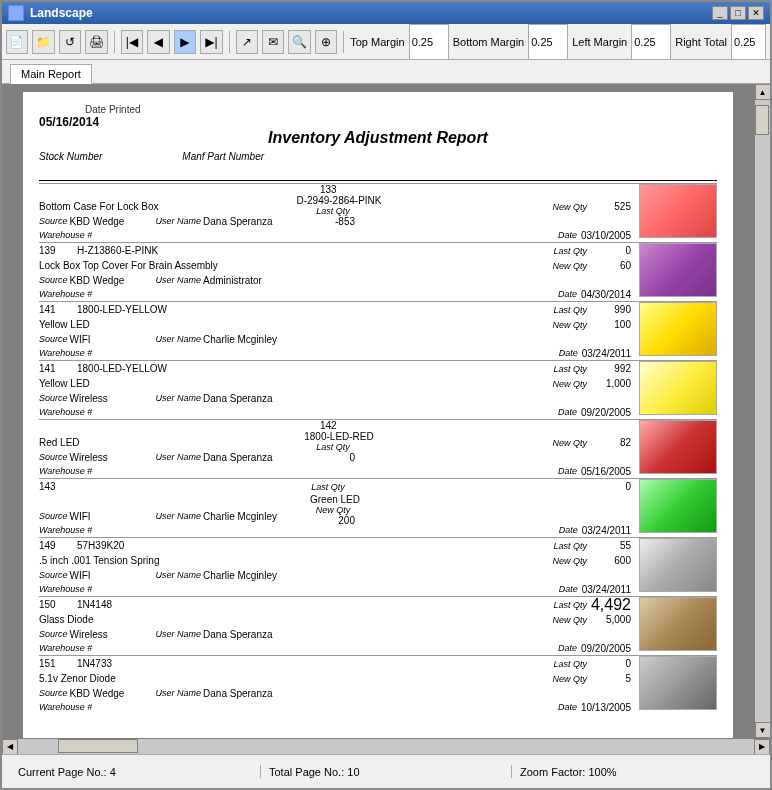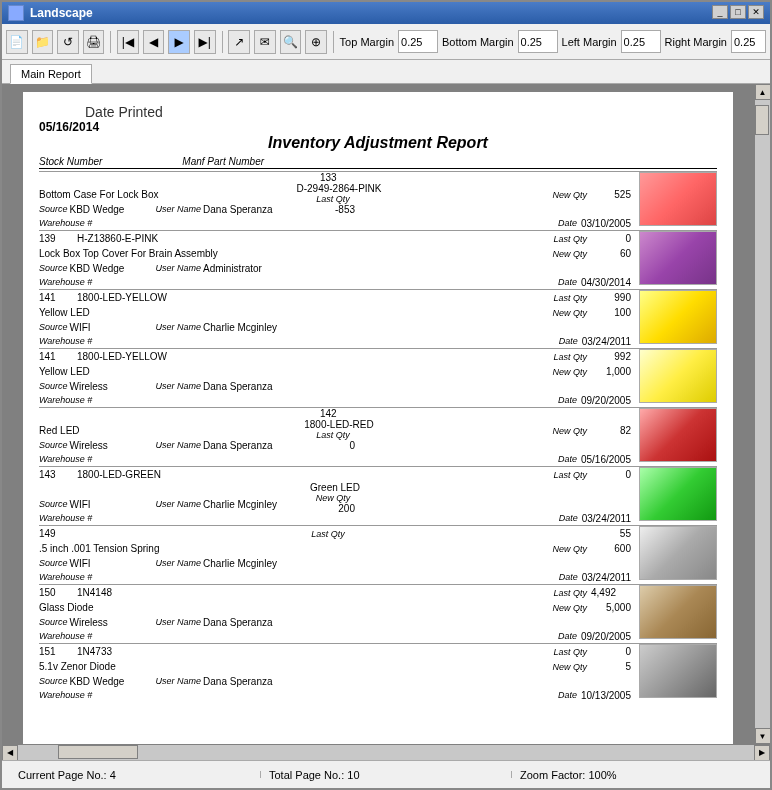--- a/index.html
+++ b/index.html
@@ -1,57 +1,57 @@
 <!DOCTYPE html>
 <html><head>
   <meta charset="utf-8">
   <style>
     * { box-sizing: border-box; margin: 0; padding: 0; }
     body { font-family: Arial, sans-serif; font-size: 11px; background: #c0c0c0; width: 772px; height: 790px; overflow: hidden; }
 
     
     .window { width: 772px; height: 790px; background: #f0f0f0; border: 2px solid #888; display: flex; flex-direction: column; }
-    .title-bar { background: linear-gradient(to bottom, #4a7cc7, #2a5ca7); color: white; padding: 3px 6px; display: flex; align-items: flex-start; justify-content: space-between; height: 22px; }
+    .title-bar { background: linear-gradient(to bottom, #4a7cc7, #2a5ca7); color: white; padding: 3px 6px; display: flex; align-items: center; justify-content: space-between; height: 22px; }
     .title-bar-left { display: flex; align-items: center; gap: 6px; font-size: 12px; font-weight: bold; }
     .title-bar-icon { width: 16px; height: 16px; background: #88aaff; border: 1px solid #6688cc; display: inline-block; }
     .title-bar-buttons { display: flex; gap: 2px; }
     .title-btn { width: 16px; height: 14px; background: #d0d0d0; border: 1px solid #888; font-size: 9px; display: flex; align-items: center; justify-content: center; cursor: pointer; color: #000; }
 
     
     .toolbar { background: #f0f0f0; border-bottom: 1px solid #aaa; padding: 2px 4px; display: flex; align-items: center; gap: 4px; height: 36px; flex-wrap: nowrap; }
     .toolbar-btn { width: 24px; height: 24px; background: #e8e8e8; border: 1px solid #aaa; display: flex; align-items: center; justify-content: center; cursor: pointer; font-size: 12px; }
     .toolbar-separator { width: 1px; height: 22px; background: #aaa; margin: 0 2px; }
     .toolbar-label { font-size: 11px; color: #000; white-space: nowrap; }
-    .toolbar-input { width: 40px; height: 23px; border: 1px solid #aaa; background: white; font-size: 11px; padding: 1px 2px; }
+    .toolbar-input { width: 40px; height: 36px; border: 1px solid #aaa; background: white; font-size: 11px; padding: 1px 2px; }
 
     
     .tab-bar { background: #f0f0f0; border-bottom: 1px solid #aaa; padding: 4px 8px 0; display: flex; }
     .tab { background: #e0e0e0; border: 1px solid #aaa; border-bottom: none; padding: 3px 10px; font-size: 11px; cursor: pointer; }
     .tab.active { background: white; border-bottom: 1px solid white; margin-bottom: -1px; }
 
     
     .content-area { flex: 1; background: #808080; display: flex; overflow: hidden; position: relative; }
     .scroll-area { flex: 1; overflow: auto; background: #808080; padding: 8px; }
 
     
     .report-page { background: white; width: 710px; min-height: 680px; margin: 0 auto; padding: 12px 16px; font-size: 10px; }
 
     .report-title { text-align: center; font-size: 16px; font-style: italic; font-weight: bold; margin-bottom: 2px; }
     .report-date { font-size: 12px; font-weight: bold; margin-bottom: 24px; }
-    .report-date-label { font-size: 14px; color: #333; padding-left: 46px; }
+    .report-date-label { font-size: 10px; color: #333; padding-left: 46px; }
     .col-header { font-style: italic; font-size: 10px; }
 
     
     .vertical-scroll { width: 16px; background: #d4d0c8; border-left: 1px solid #808080; display: flex; flex-direction: column; align-items: center; }
     .scroll-arrow { width: 16px; height: 16px; background: #d4d0c8; border: 1px solid #808080; display: flex; align-items: center; justify-content: center; cursor: pointer; font-size: 8px; }
     .scroll-track { flex: 1; background: #c8c8c8; width: 100%; position: relative; }
     .scroll-thumb { width: 14px; height: 30px; background: #d4d0c8; border: 1px solid #808080; position: absolute; top: 5px; left: 0; }
 
     
-    .status-bar { background: #f0f0f0; border-top: 1px solid #aaa; height: 28px; display: flex; align-items: center; padding: 10px 8px; gap: 0; }
+    .status-bar { background: #f0f0f0; border-top: 1px solid #aaa; height: 34px; display: flex; align-items: center; padding: 10px 8px; gap: 0; }
     .status-section { flex: 1; border-right: 1px solid #aaa; padding: 0 8px; font-size: 11px; height: 100%; display: flex; align-items: center; }
     .status-section:last-child { border-right: none; }
 
     
     .h-scroll { background: #d4d0c8; height: 16px; border-top: 1px solid #808080; display: flex; align-items: center; }
     .h-scroll-arrow { width: 16px; height: 16px; background: #d4d0c8; border: 1px solid #808080; display: flex; align-items: center; justify-content: center; font-size: 8px; cursor: pointer; }
     .h-scroll-track { flex: 1; height: 100%; background: #c8c8c8; position: relative; }
     .h-scroll-thumb { width: 80px; height: 14px; background: #d4d0c8; border: 1px solid #808080; position: absolute; left: 40px; top: 0; }
   </style>
 </head>
@@ -86,39 +86,39 @@
     <div class="toolbar-btn">✉</div>
     <div class="toolbar-btn">🔍</div>
     <div class="toolbar-btn">⊕</div>
     <div class="toolbar-separator"></div>
     <span class="toolbar-label">Top Margin</span>
     <input class="toolbar-input" type="text" value="0.25" style="">
     <span class="toolbar-label">Bottom Margin</span>
     <input class="toolbar-input" type="text" value="0.25" style="">
     <span class="toolbar-label">Left Margin</span>
     <input class="toolbar-input" type="text" value="0.25" style="">
-    <span class="toolbar-label">Right Margin</span>
+    <span class="toolbar-label">Right Total</span>
     <input class="toolbar-input" type="text" style="width: 35px;" value="0.25">
   </div>
 
   <div class="tab-bar">
     <div class="tab active">Main Report</div>
   </div>
 
   <div class="content-area">
     <div class="scroll-area">
       <div class="report-page">
 
         <div style="margin-bottom:4px;">
           <span class="report-date-label">Date Printed</span><br>
           <span class="report-date">05/16/2014</span>
           <div class="report-title">Inventory Adjustment Report</div>
         </div>
 
-        <div style="display:flex; justify-content:space-between; border-bottom:1px solid #000; margin-bottom:2px; padding-bottom:1px;">
+        <div style="display:flex; justify-content:space-between; border-bottom:1px solid #000; margin-bottom:2px; padding-bottom:18px;">
           <span class="col-header" style="font-style:italic; font-size:10px;">Stock Number</span>
           <span class="col-header" style="font-style:italic; font-size:10px; margin-left:80px;">Manf Part Number</span>
           <span style="flex:1;"></span>
         </div>
 
         <div id="report-items">
             <div style="border-top: 1px solid rgb(153, 153, 153); margin-bottom: 0px;">
     <div style="display:flex; align-items:flex-start;">
       <div style="flex:1;">
 
@@ -292,21 +292,20 @@
       <div style="margin-left:8px; width:78px; height:54px; border:1px solid #aaa; background: linear-gradient(135deg, #ffaaaa 0%, #cc3333 50%, #aa1111 100%);">
       </div>
     </div>
   </div>
             <div style="border-top: 1px solid rgb(153, 153, 153); margin-bottom: 0px;">
     <div style="display:flex; align-items:flex-start;">
       <div style="flex:1;">
 
         <div style="display:flex; align-items:center; justify-content:space-between; height:15px;">
           <span style="min-width:30px; font-size:10px;">143</span>
-          <span style="flex:1; font-size:10px; padding-left:8px;">1800-LED-GREEN</span>
           <span style="font-style:italic; font-size:9px; margin-right:4px;">Last Qty</span>
           <span style="min-width:40px; text-align:right; font-size:10px;">0</span>
         </div>
 
         <div style="display:flex; align-items:center; justify-content:flex-start; height:15px;flex-direction:column;">
           <span style="flex:1; font-size:10px; padding-left:0;">Green LED</span>
           <span style="font-style:italic; font-size:9px; margin-right:4px;">New Qty</span>
           <span style="min-width:40px; text-align:right; font-size:10px;">200</span>
         </div>
 
@@ -327,20 +326,21 @@
       <div style="margin-left:8px; width:78px; height:54px; border:1px solid #aaa; background: linear-gradient(135deg, #aaffaa 0%, #33cc33 50%, #119911 100%);">
       </div>
     </div>
   </div>
             <div style="border-top: 1px solid rgb(153, 153, 153); margin-bottom: 0px;">
     <div style="display:flex; align-items:flex-start;">
       <div style="flex:1;">
 
         <div style="display:flex; align-items:center; justify-content:space-between; height:15px;">
           <span style="min-width:30px; font-size:10px;">149</span>
+          <span style="flex:1; font-size:10px; padding-left:8px;">57H39K20</span>
           <span style="font-style:italic; font-size:9px; margin-right:4px;">Last Qty</span>
           <span style="min-width:40px; text-align:right; font-size:10px;">55</span>
         </div>
 
         <div style="display:flex; align-items:center; justify-content:space-between; height:15px;">
           <span style="flex:1; font-size:10px; padding-left:0;">.5 inch .001 Tension Spring</span>
           <span style="font-style:italic; font-size:9px; margin-right:4px;">New Qty</span>
           <span style="min-width:40px; text-align:right; font-size:10px;">600</span>
         </div>
 
@@ -363,21 +363,21 @@
     </div>
   </div>
             <div style="border-top: 1px solid rgb(153, 153, 153); margin-bottom: 0px;">
     <div style="display:flex; align-items:flex-start;">
       <div style="flex:1;">
 
         <div style="display:flex; align-items:center; justify-content:space-between; height:15px;">
           <span style="min-width:30px; font-size:10px;">150</span>
           <span style="flex:1; font-size:10px; padding-left:8px;">1N4148</span>
           <span style="font-style:italic; font-size:9px; margin-right:4px;">Last Qty</span>
-          <span style="min-width:40px; text-align:left; font-size:10px;">4,492</span>
+          <span style="min-width:40px; text-align:left; font-size:16px;">4,492</span>
         </div>
 
         <div style="display:flex; align-items:center; justify-content:space-between; height:15px;">
           <span style="flex:1; font-size:10px; padding-left:0;">Glass Diode</span>
           <span style="font-style:italic; font-size:9px; margin-right:4px;">New Qty</span>
           <span style="min-width:40px; text-align:right; font-size:10px;">5,000</span>
         </div>
 
         <div style="display:flex; align-items:center; height:14px;">
           <span style="font-style:italic; font-size:9px; margin-right:2px;">Source</span>

